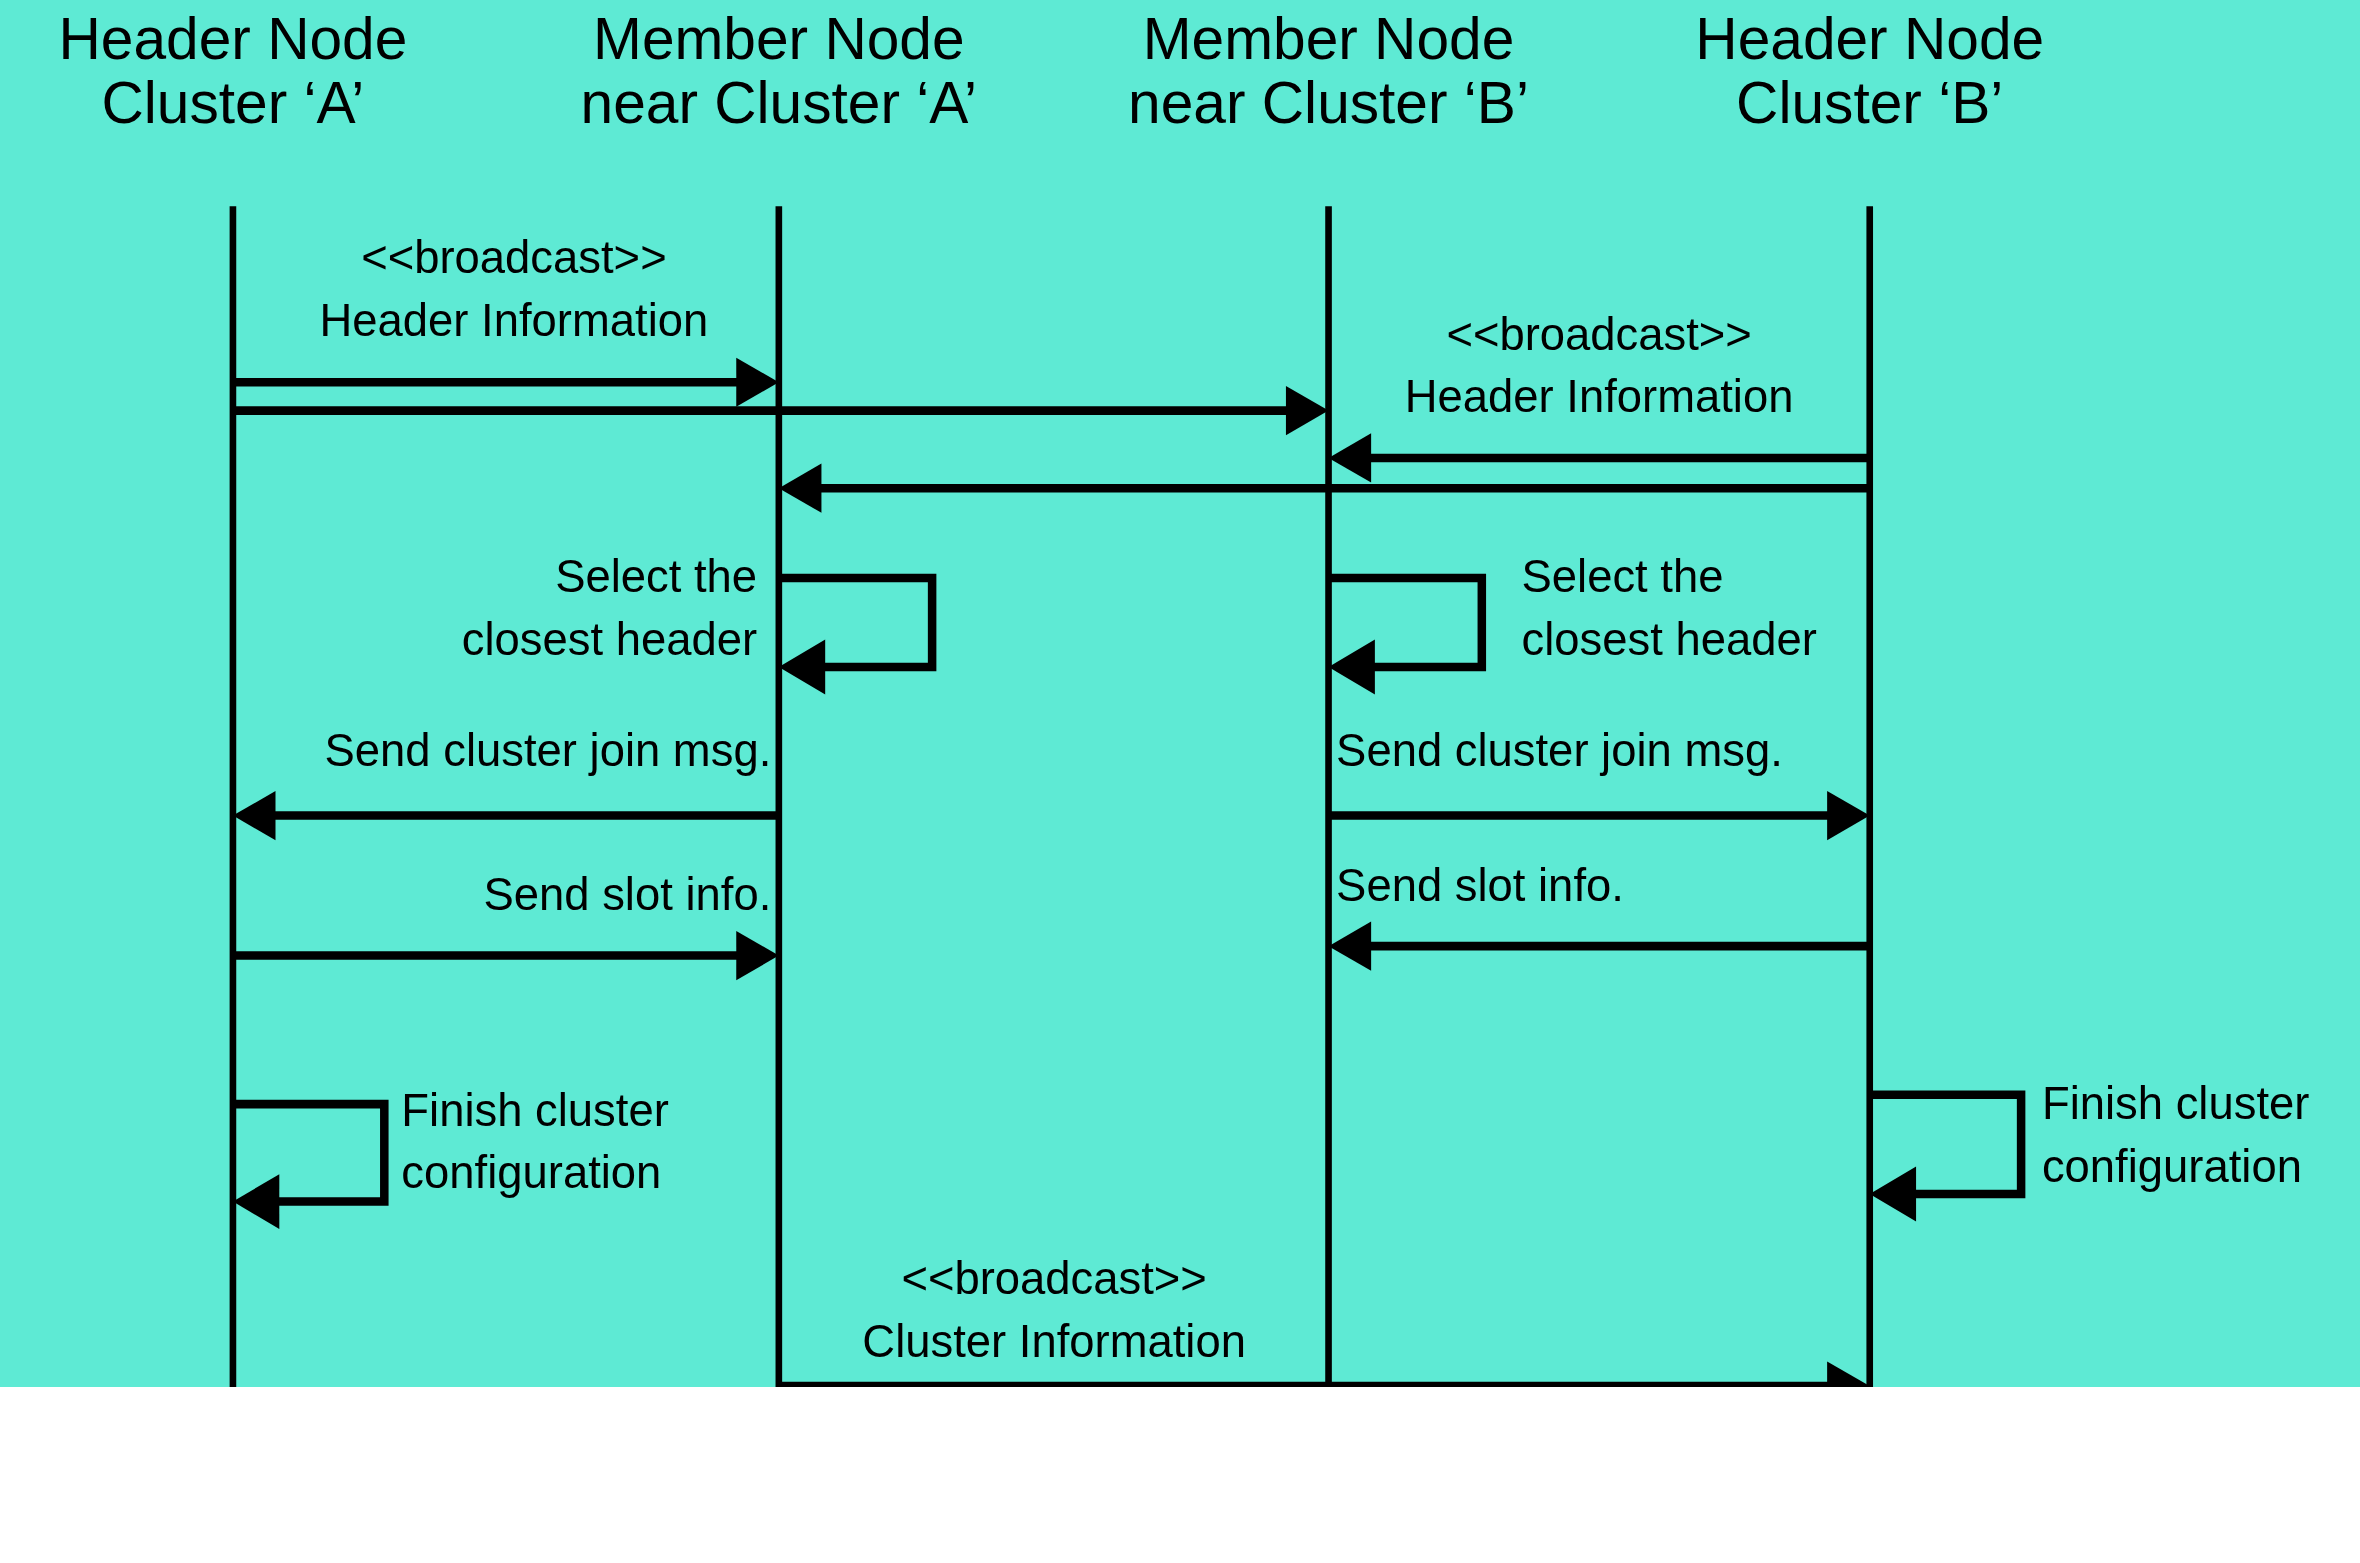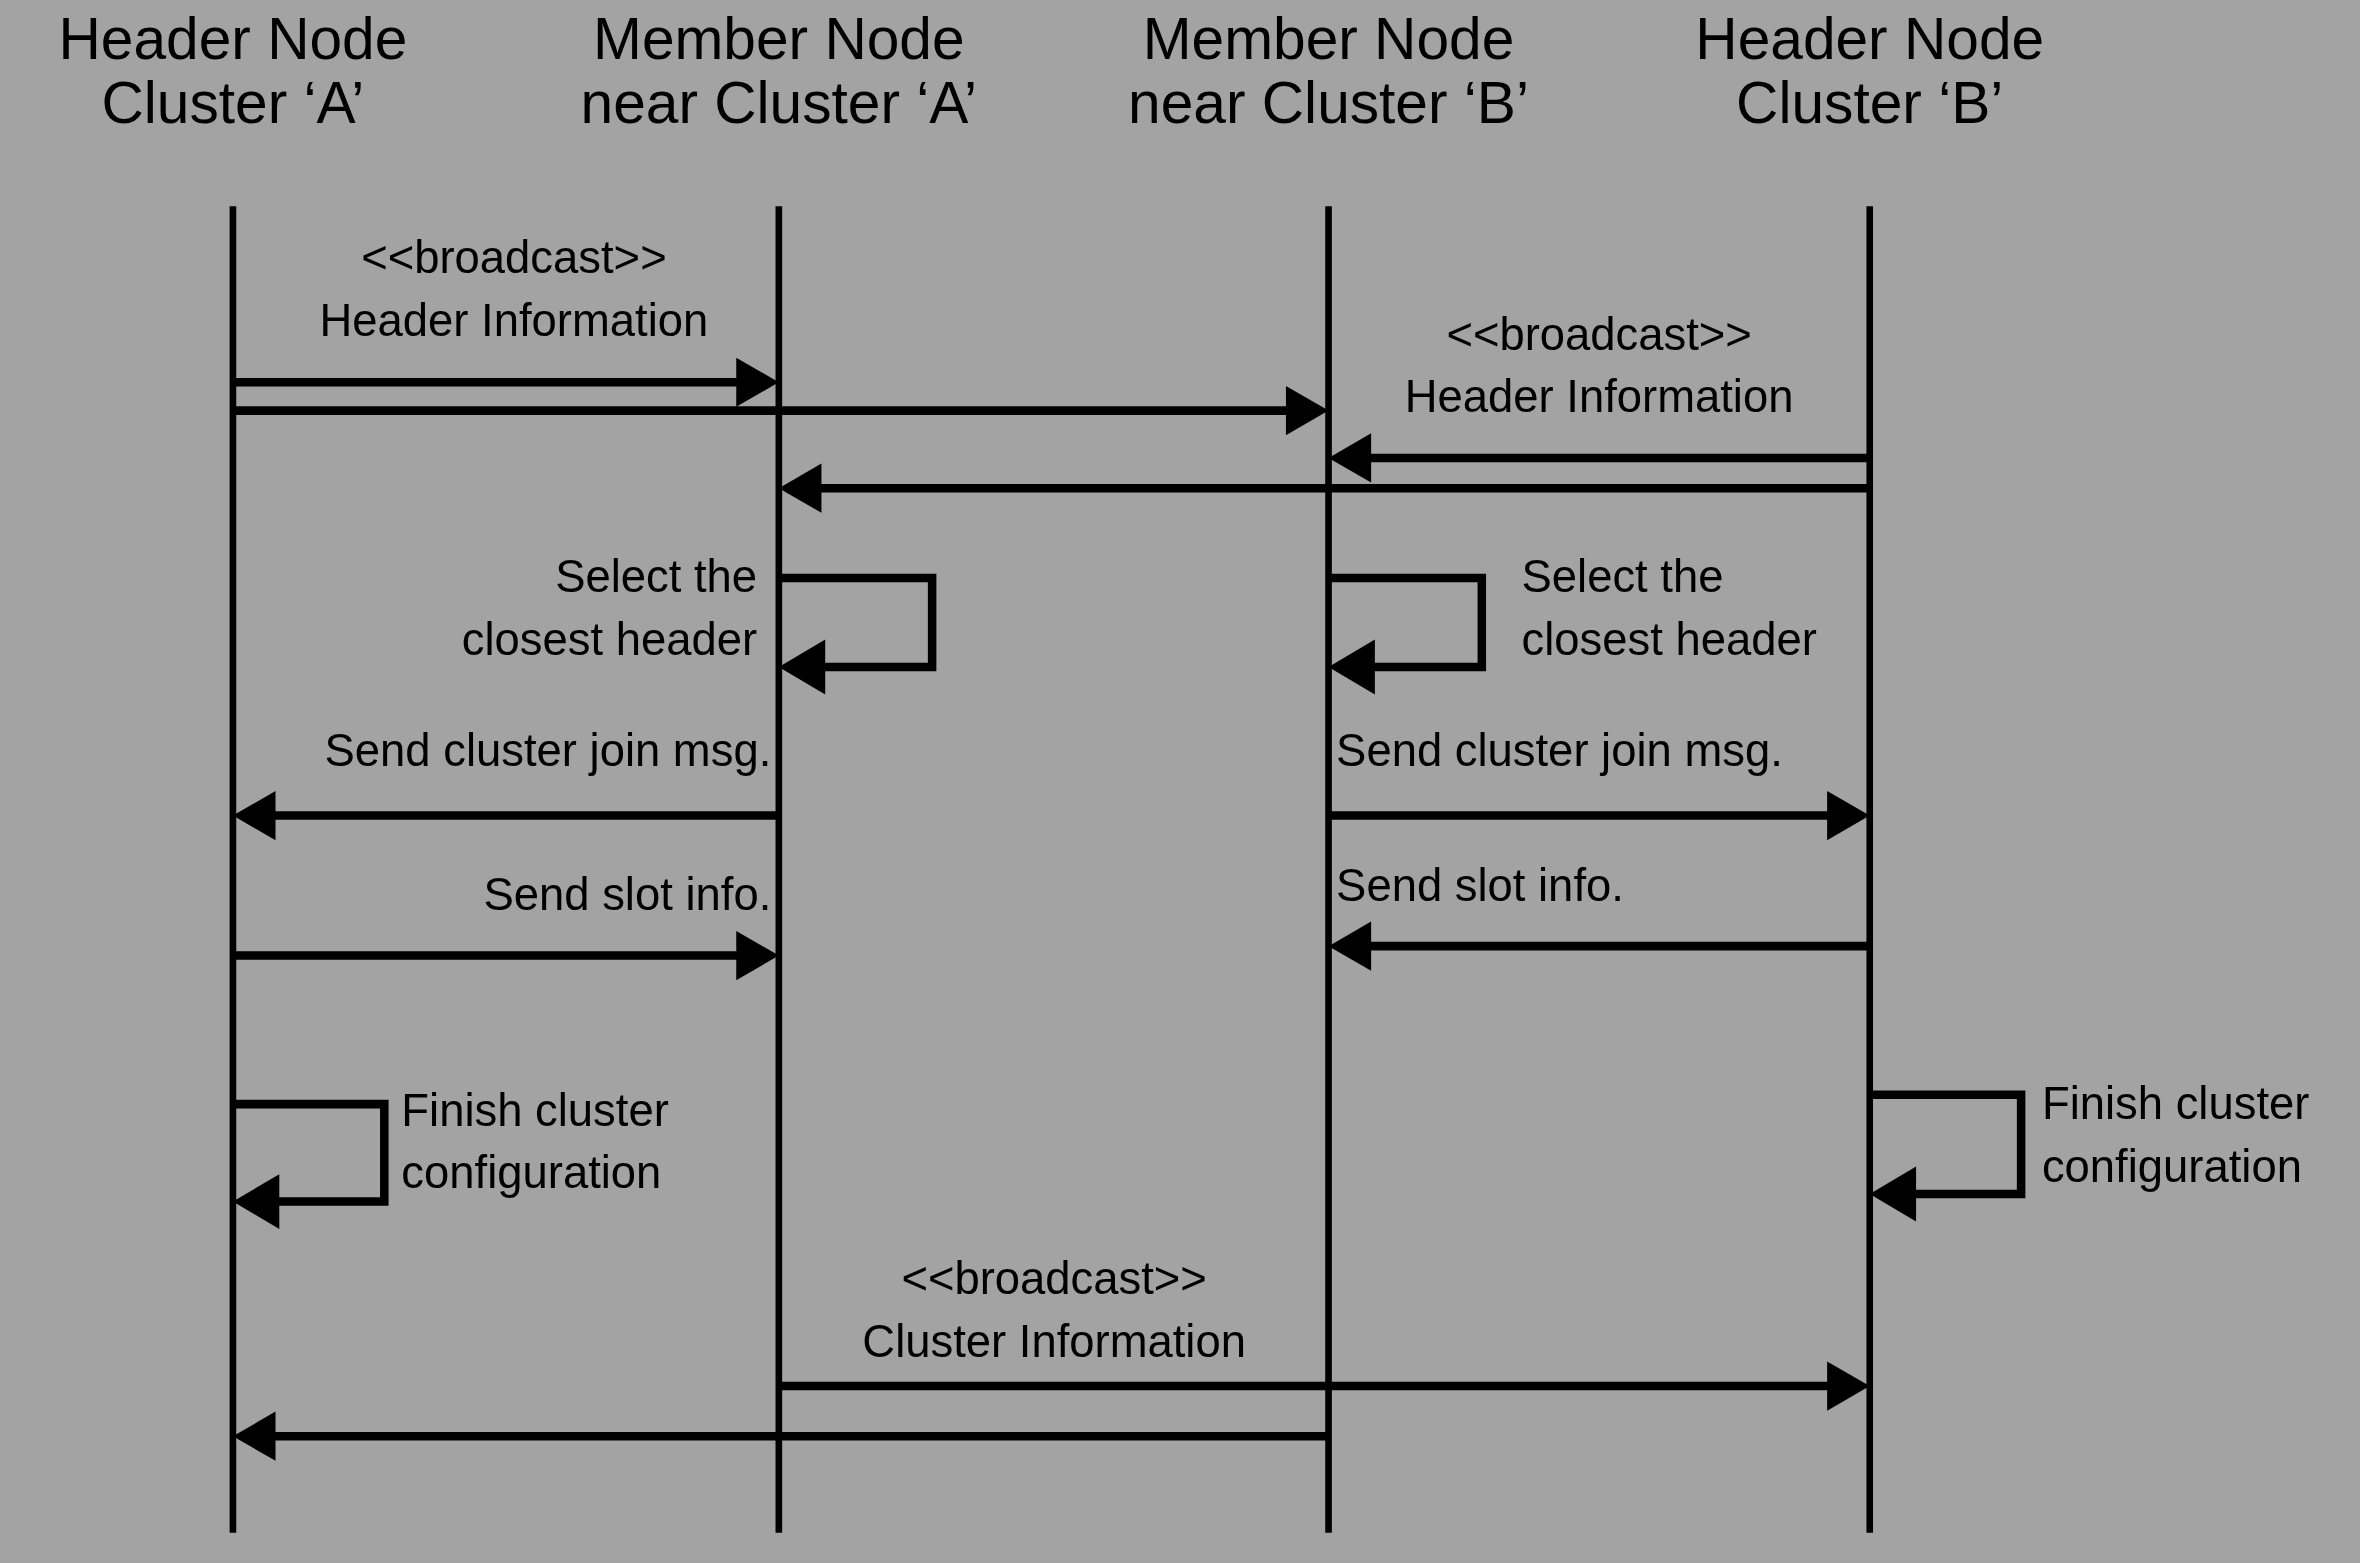--- a/index.html
+++ b/index.html
@@ -7,22 +7,22 @@
     padding: 0;
     background: #ffffff;
   }
   body {
     font-family: "Liberation Sans", sans-serif;
     color: #000000;
   }
   #diagram-root {
     position: relative;
     width: 2360px;
-    height: 1563px;
-    background: #a3a3a3;
+    height: 1387px;
+    background: #5eead4;
     overflow: hidden;
   }
   #seq-svg {
     position: absolute;
     left: 0;
     top: 0;
     width: 2360px;
     height: 1563px;
     display: block;
   }

